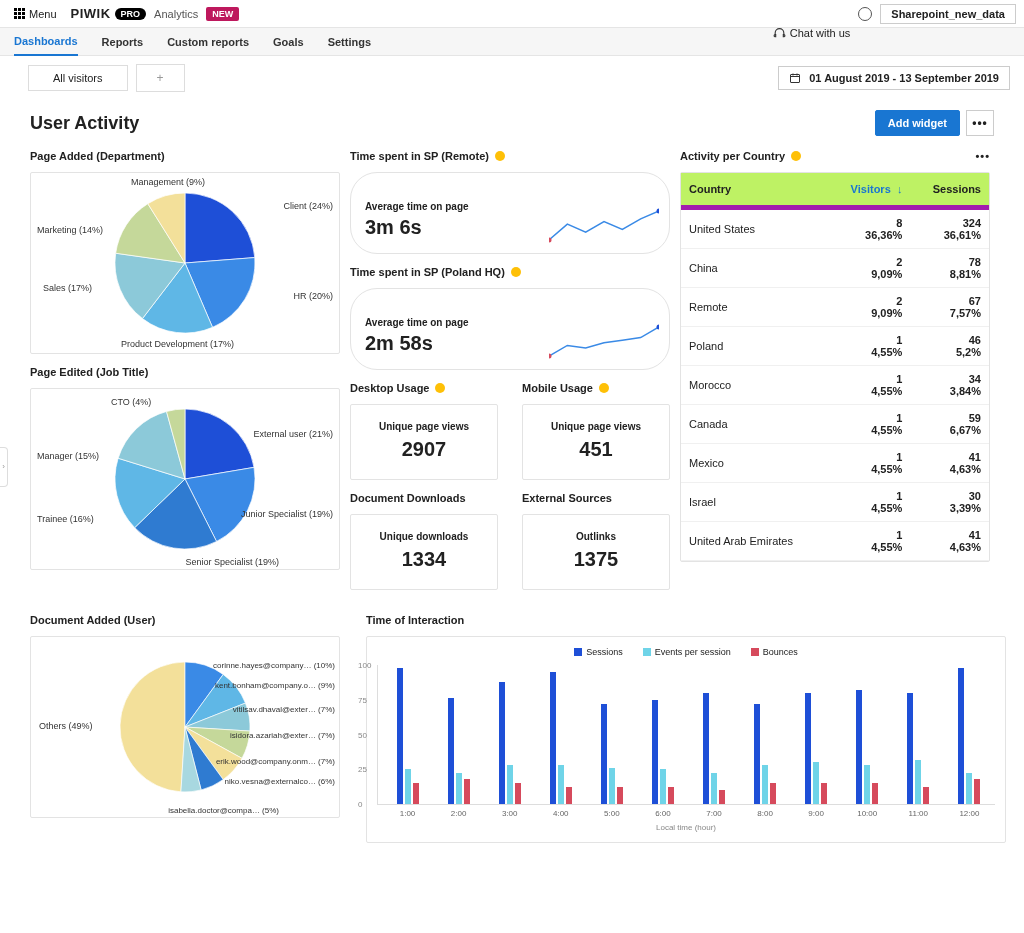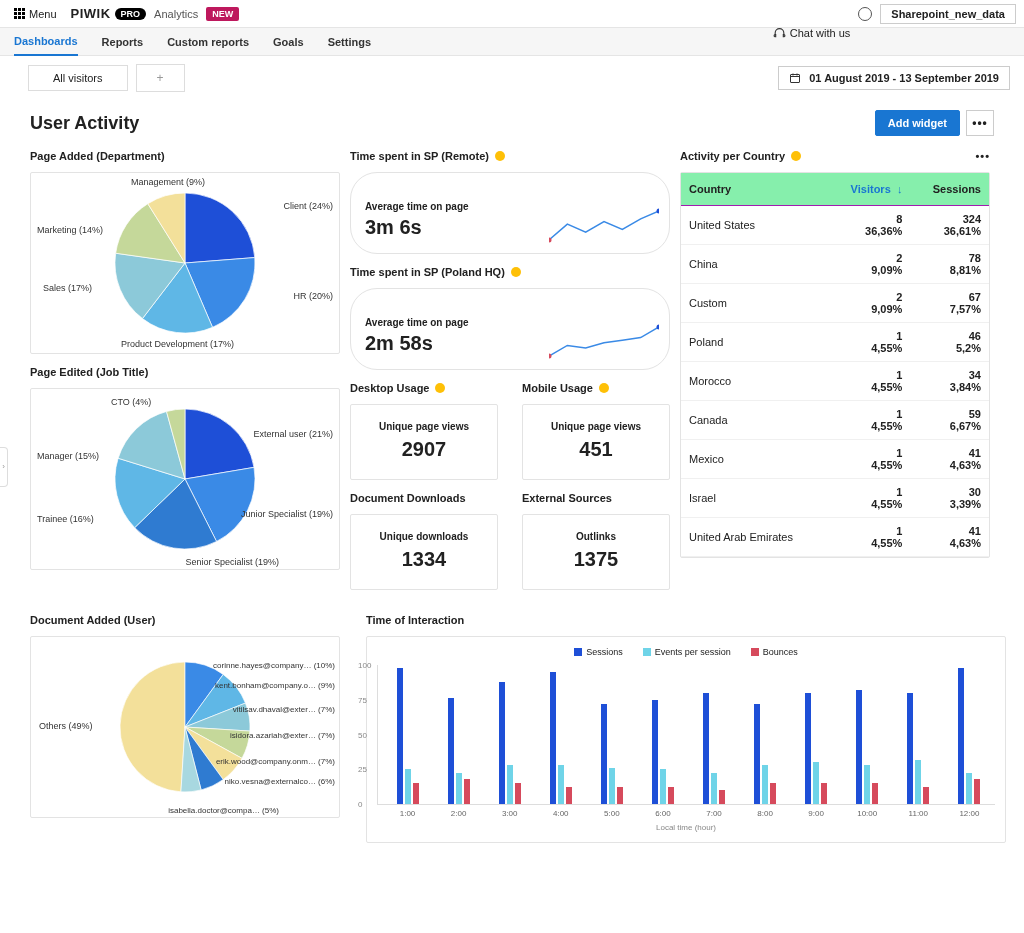--- a/index.html
+++ b/index.html
@@ -38,21 +38,21 @@
 .pie-label { position: absolute; font-size: 9px; color: #333; white-space: nowrap; }
 .metric-card { padding: 28px 14px 14px; position: relative; border-radius: 27px; }
 .metric-label { font-size: 10px; font-weight: 700; margin-bottom: 4px; }
 .metric-value { font-size: 20px; font-weight: 700; }
 .sparkline { position: absolute; right: 10px; bottom: 10px; }
 .two-col { display: grid; grid-template-columns: 1fr 1fr; gap: 24px; }
 .stat-card { text-align: center; padding: 16px 8px 18px; }
 .stat-label { font-size: 10px; font-weight: 700; margin-bottom: 6px; }
 .stat-value { font-size: 20px; font-weight: 700; }
 .country-table { width: 100%; border-collapse: collapse; font-size: 11px; }
-.country-table th { text-align: left; padding: 10px 8px; border-bottom: 1px solid #a21caf; font-weight: 600; background: #86efac; }
+.country-table th { text-align: left; padding: 10px 8px; border-bottom: 5px solid #a21caf; font-weight: 600; background: #bef264; }
 .country-table th.num { text-align: right; }
 .country-table td { padding: 7px 8px; border-bottom: 1px solid #f0f0f0; }
 .country-table td.num { text-align: right; font-weight: 600; }
 .sort-active { color: #1976d2; }
 .bottom-row { display: grid; grid-template-columns: 310px 640px; gap: 26px; padding: 0 30px 30px; }
 .bar-chart { padding: 10px; }
 .legend { display: flex; justify-content: center; gap: 20px; font-size: 9px; margin-bottom: 8px; }
 .legend-item { display: flex; align-items: center; gap: 4px; }
 .legend-swatch { width: 8px; height: 8px; }
 .bars-area { display: flex; height: 140px; border-left: 1px solid #ddd; border-bottom: 1px solid #ddd; position: relative; padding-left: 4px; }
@@ -257,21 +257,21 @@
               <td>United States</td>
               <td class="num">8<div class="sub">36,36%</div></td>
               <td class="num">324<div class="sub">36,61%</div></td>
             </tr>
             <tr>
               <td>China</td>
               <td class="num">2<div class="sub">9,09%</div></td>
               <td class="num">78<div class="sub">8,81%</div></td>
             </tr>
             <tr>
-              <td>Custom</td>
+              <td>Remote</td>
               <td class="num">2<div class="sub">9,09%</div></td>
               <td class="num">67<div class="sub">7,57%</div></td>
             </tr>
             <tr>
               <td>Poland</td>
               <td class="num">1<div class="sub">4,55%</div></td>
               <td class="num">46<div class="sub">5,2%</div></td>
             </tr>
             <tr>
               <td>Morocco</td>

